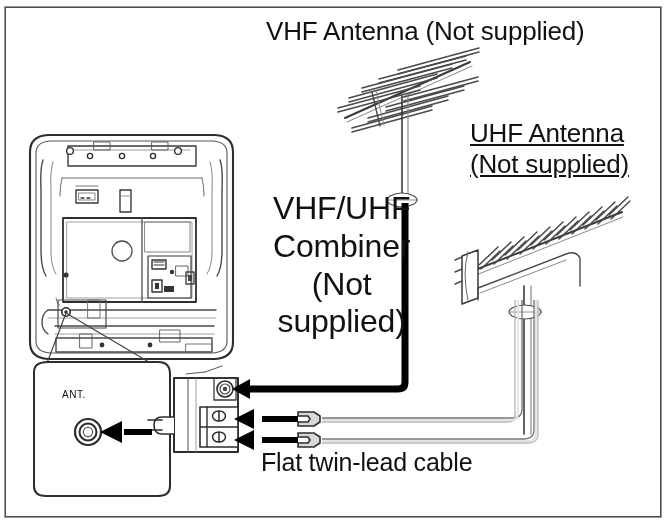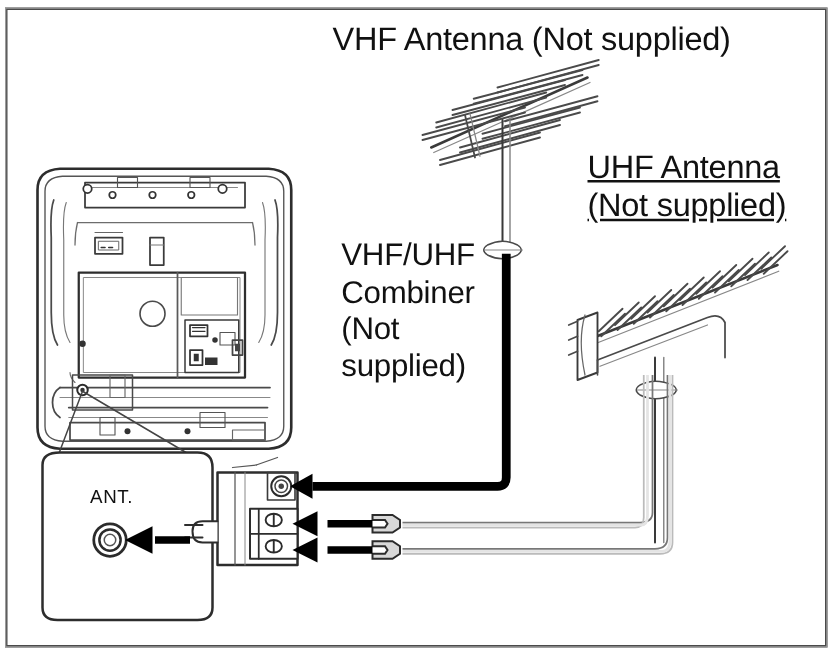--- a/index.html
+++ b/index.html
@@ -43,47 +43,48 @@
     left: 0;
     top: 0;
   }
   .lbl {
     position: absolute;
     color: #111111;
     font-family: "Liberation Sans", sans-serif;
     line-height: 1.18;
     white-space: pre;
     letter-spacing: -0.2px;
+    text-align: center;
   }
   #label-vhf-antenna {
     left: 266px;
     top: 16px;
     font-size: 26px;
   }
   #label-uhf-antenna {
     left: 470px;
     top: 118px;
     font-size: 26px;
     text-align: left;
     text-decoration: underline;
   }
   #label-combiner {
     left: 273px;
     top: 190px;
-    font-size: 25px;
+    font-size: 32px;
   }
   #label-flat-twin-lead {
     left: 261px;
     top: 448px;
     font-size: 25px;
   }
   #label-ant-port {
-    left: 72px;
+    left: 62px;
     top: 389px;
-    font-size: 15px;
+    font-size: 10px;
     letter-spacing: 0.5px;
   }
 </style>
 </head>
 <body>
 
 <div id="figure">
 
   <div id="frame-border"></div>
 
@@ -344,16 +345,17 @@
   <div class="lbl" id="label-vhf-antenna">VHF Antenna (Not supplied)</div>
 
   <div class="lbl" id="label-uhf-antenna">UHF Antenna
 (Not supplied)</div>
 
   <div class="lbl" id="label-combiner">VHF/UHF
 Combiner
 (Not
 supplied)</div>
 
+  <div class="lbl" id="label-flat-twin-lead">Flat twin-lead cable</div>
 
   <div class="lbl" id="label-ant-port">ANT.</div>
 
 </div>
 
 </body></html>

